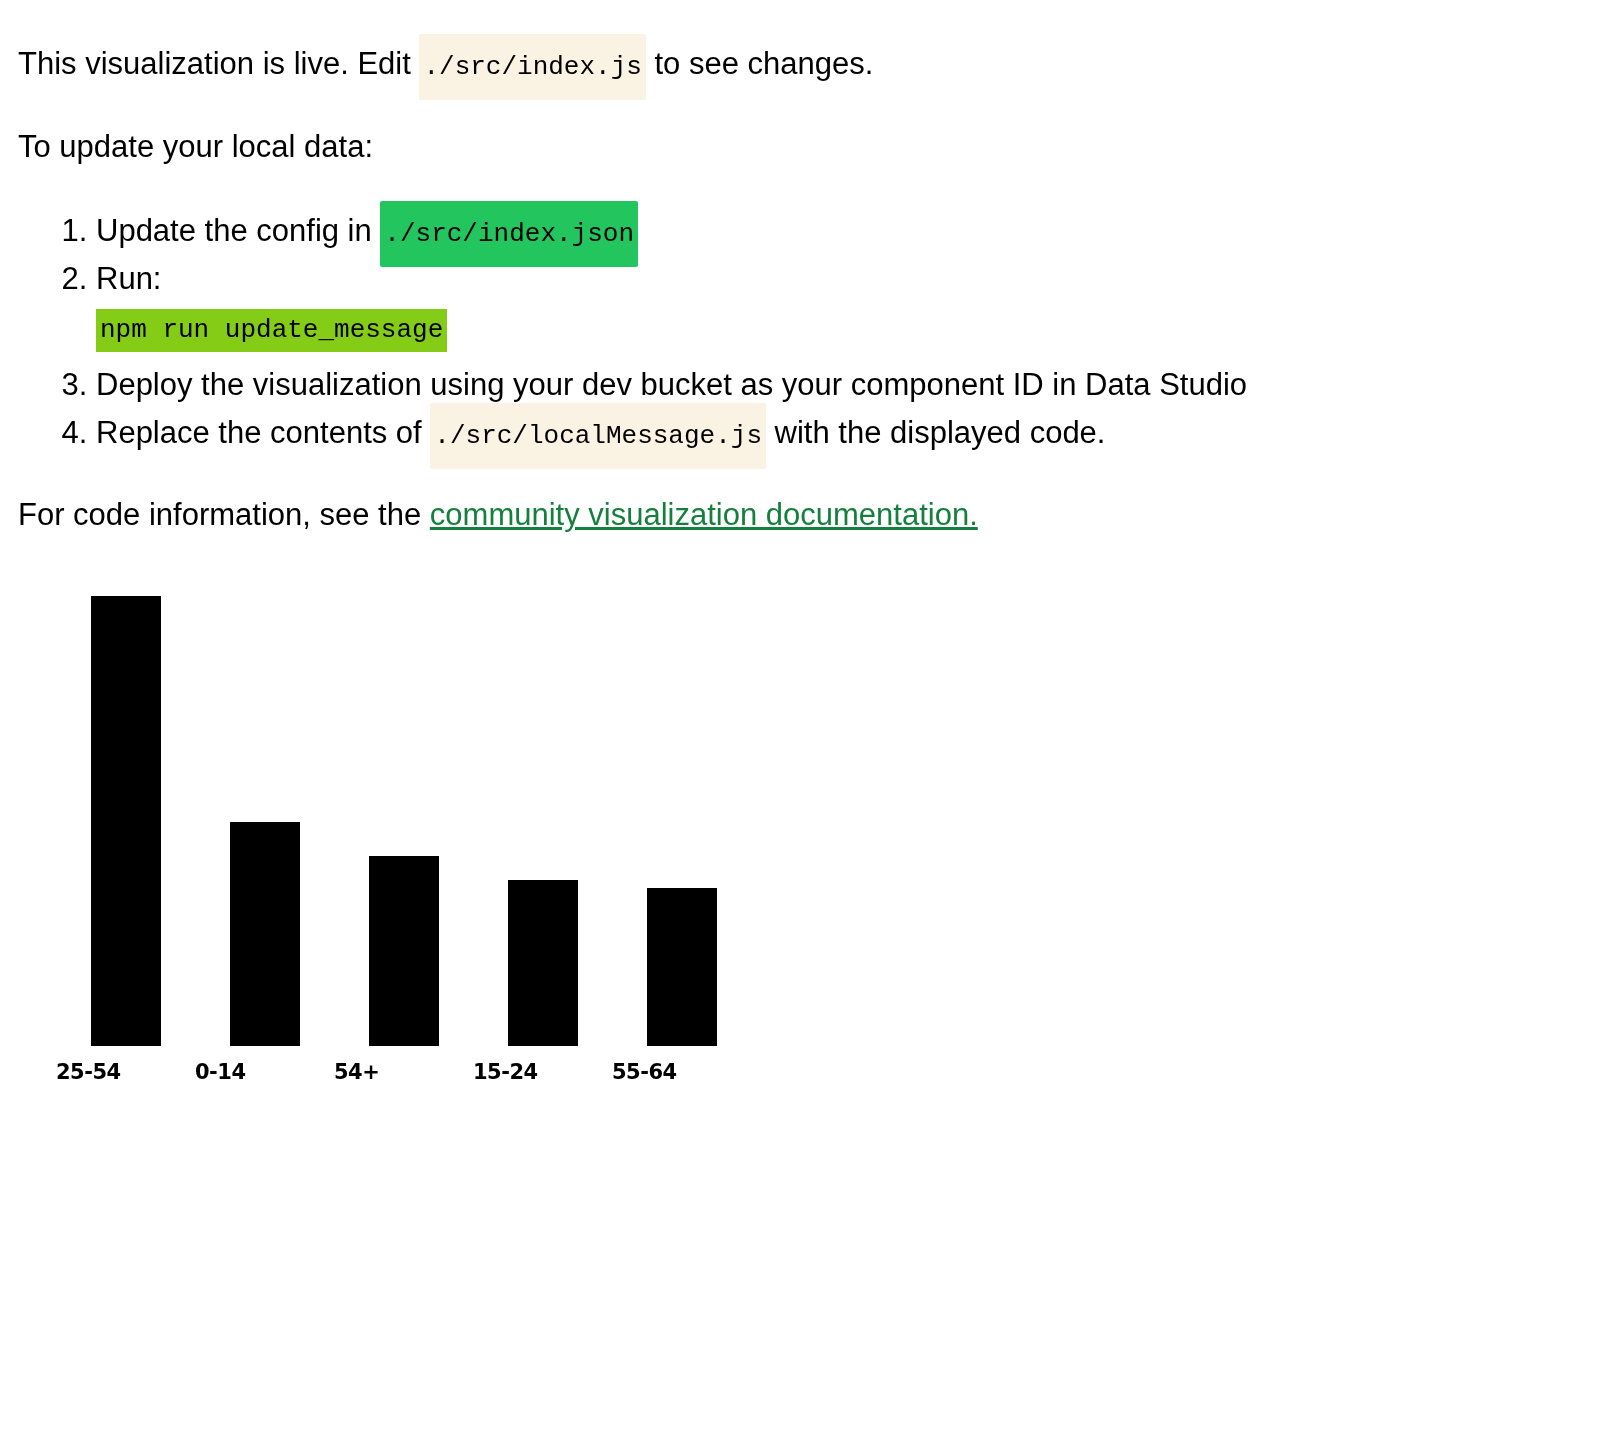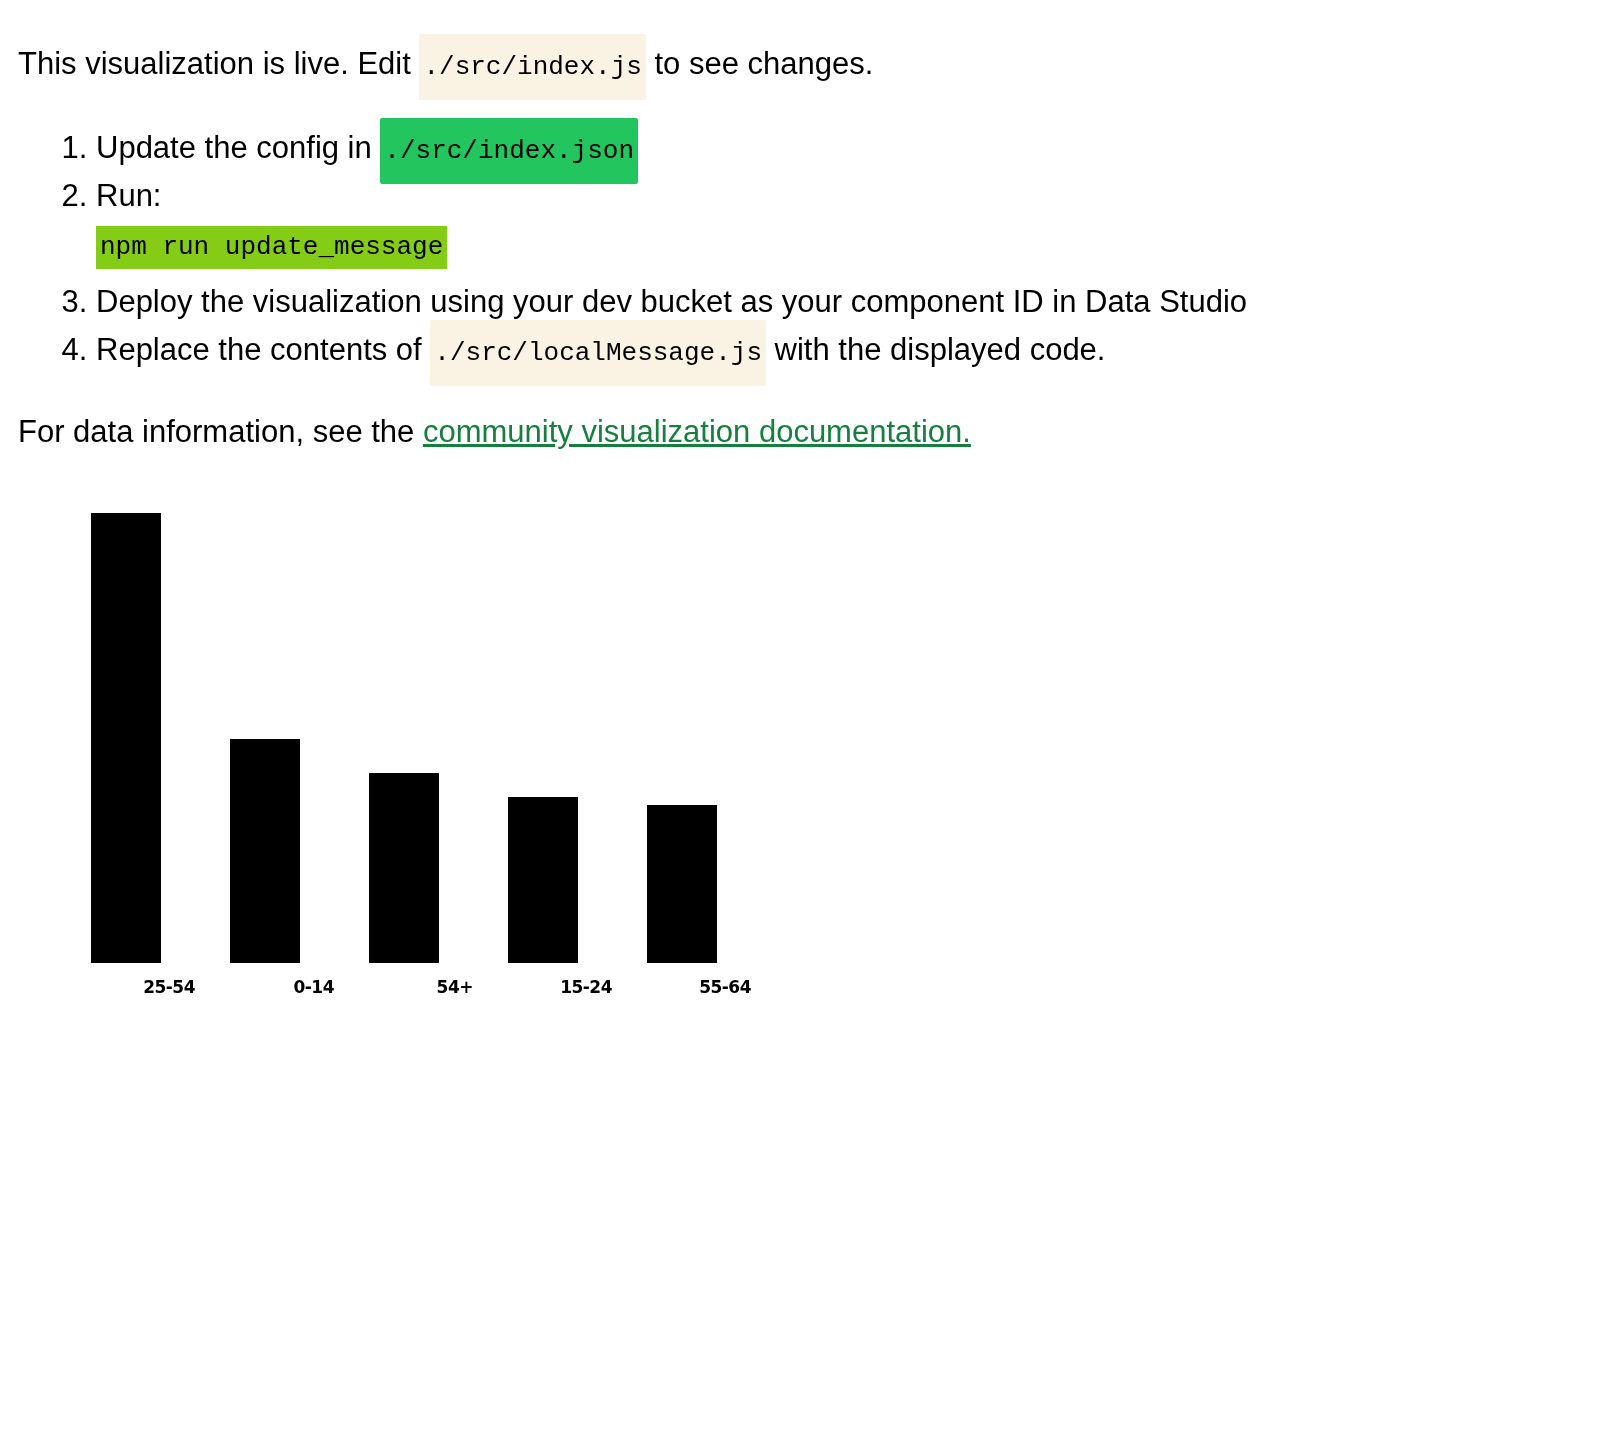--- a/index.html
+++ b/index.html
@@ -86,56 +86,57 @@
     width: 70px;
     background: #000000;
   }
   .labels {
     display: flex;
     gap: 0;
     margin-top: 14px;
   }
   .bar-label {
     width: 139px;
-    text-align: right;
-    font-size: 17px;
+    text-align: left;
+    font-size: 21px;
     font-weight: bold;
     font-family: "DejaVu Sans", sans-serif;
     letter-spacing: -0.5px;
   }
 </style>
 </head>
 <body>
 
 <div class="page">
 
 
   <p class="para">
     <span>This visualization is live. Edit </span><code class="inline" style="background: rgb(250, 243, 228);">./src/index.js</code><span> to see changes.</span>
   </p>
 
+  <p class="para">To update your local data:</p>
 
   <ol class="steps">
     <li>
       <span>Update the config in </span><code class="inline" style="background: #22c55e;">./src/index.json</code>
     </li>
     <li>
       <span>Run:</span>
       <div><span class="code-block" style="background: #84cc16;">npm run update_message</span></div>
     </li>
     <li>
       <span>Deploy the visualization using your dev bucket as your component ID in Data Studio</span>
     </li>
     <li>
       <span>Replace the contents of </span><code class="inline" style="background: rgb(250, 243, 228);">./src/localMessage.js</code><span> with the displayed code.</span>
     </li>
   </ol>
 
   <p class="para">
-    <span>For data information, see the </span><a class="doclink" href="#" style="color: #15803d;">community visualization documentation.</a>
+    <span>For code information, see the </span><a class="doclink" href="#" style="color: #15803d;">community visualization documentation.</a>
   </p>
 
   <div class="chart-area">
     <div class="chart">
       <div class="bars">
         <div class="bar-col">
             <div class="bar" style="height: 100%; background: rgb(0, 0, 0);"></div>
           </div>
         <div class="bar-col">
             <div class="bar" style="height: 49.7778%; background: rgb(0, 0, 0);"></div>

